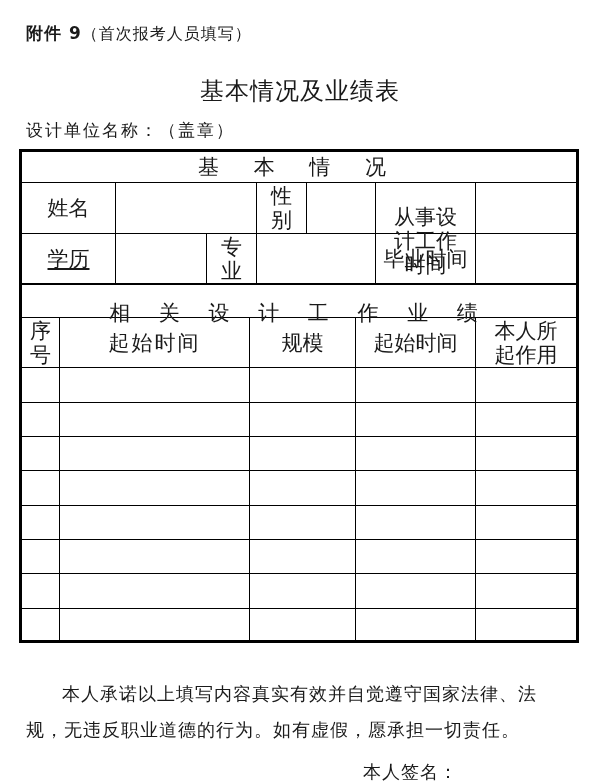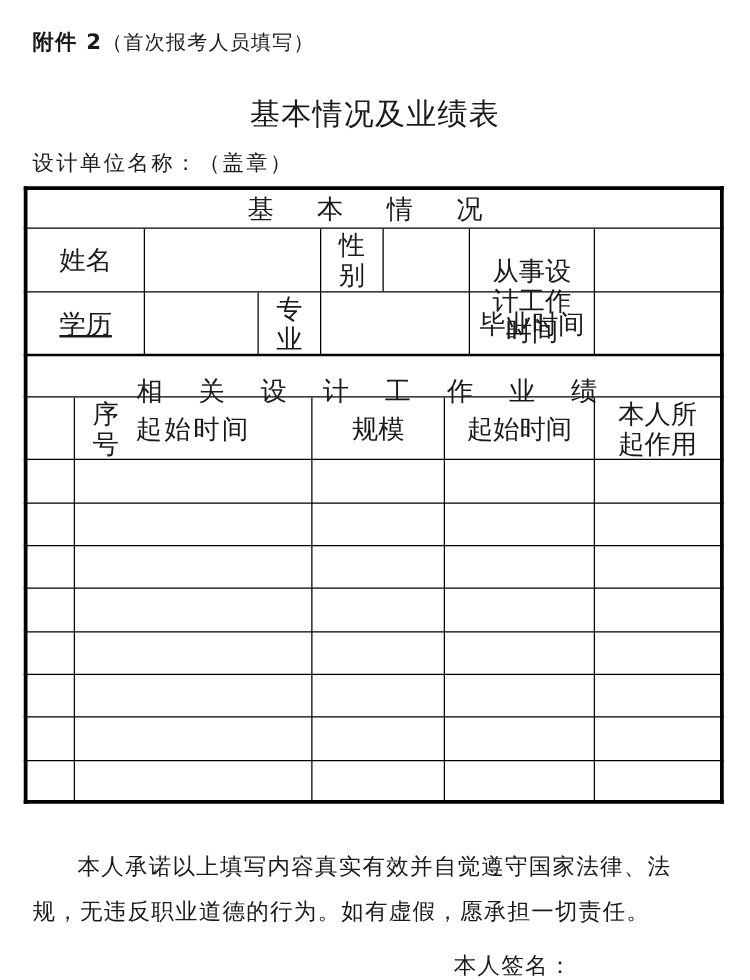--- a/index.html
+++ b/index.html
@@ -16,21 +16,21 @@
           font-size:21px; line-height:24px; }
   .spaced { letter-spacing:14px; }
   .spaced2 { letter-spacing:11px;margin-top:12px; }
   .pledge { left:26px; width:540px; top:676px; font-size:18px; line-height:36px; text-indent:36px; letter-spacing:1px; }
   .sign { left:363px; top:760px; font-size:18px; letter-spacing:1px; }
 </style>
 </head>
 <body>
 
 <div class="abs attach">
-  <b>附件 2</b><span class="sub">（首次报考人员填写）</span>
+  <b>附件 9</b><span class="sub">（首次报考人员填写）</span>
 </div>
 <div class="abs title">基本情况及业绩表</div>
 <div class="abs unit">设计单位名称：（盖章）</div>
 
 <div>
 
   <div class="line" style="left:19px;top:149px;width:560px;height:3px;"></div>
   <div class="line" style="left:19px;top:640px;width:560px;height:3px;"></div>
   <div class="line" style="left:19px;top:149px;width:3px;height:494px;"></div>
   <div class="line" style="left:576px;top:149px;width:3px;height:494px;"></div>
@@ -71,21 +71,21 @@
 
   <div class="cell" style="left:22px;top:234px;width:93px;height:49px;text-decoration:underline;">学历</div>
   <div class="cell" style="left:116px;top:234px;width:90px;height:49px;"></div>
   <div class="cell" style="left:207px;top:234px;width:49px;height:49px;padding:0 12px;box-sizing:border-box;">专业</div>
   <div class="cell" style="left:257px;top:234px;width:118px;height:49px;"></div>
   <div class="cell" style="left:376px;top:234px;width:99px;height:49px;">毕业时间</div>
   <div class="cell" style="left:476px;top:234px;width:100px;height:49px;"></div>
 
   <div class="cell spaced2" style="left:22px;top:285px;width:554px;height:32px;">相 关 设 计 工 作 业 绩</div>
 
-  <div class="cell" style="left:22px;top:318px;width:37px;height:49px;padding:0 9px;box-sizing:border-box;margin-left:44px;">序号</div>
+  <div class="cell" style="left:22px;top:318px;width:37px;height:49px;padding:0 9px;box-sizing:border-box;">序号</div>
   <div class="cell" style="left:60px;top:318px;width:189px;height:49px;letter-spacing:2px;">起始时间</div>
   <div class="cell" style="left:250px;top:318px;width:105px;height:49px;">规模</div>
   <div class="cell" style="left:356px;top:318px;width:119px;height:49px;">起始时间</div>
   <div class="cell" style="left:476px;top:318px;width:100px;height:49px;padding:0 12px;box-sizing:border-box;">本人所起作用</div>
 
   <div>
     <div class="cell" style="left:22px;top:368px;width:37px;height:34px;"></div>
     <div class="cell" style="left:60px;top:368px;width:189px;height:34px;"></div>
     <div class="cell" style="left:250px;top:368px;width:105px;height:34px;"></div>
     <div class="cell" style="left:356px;top:368px;width:119px;height:34px;"></div>

